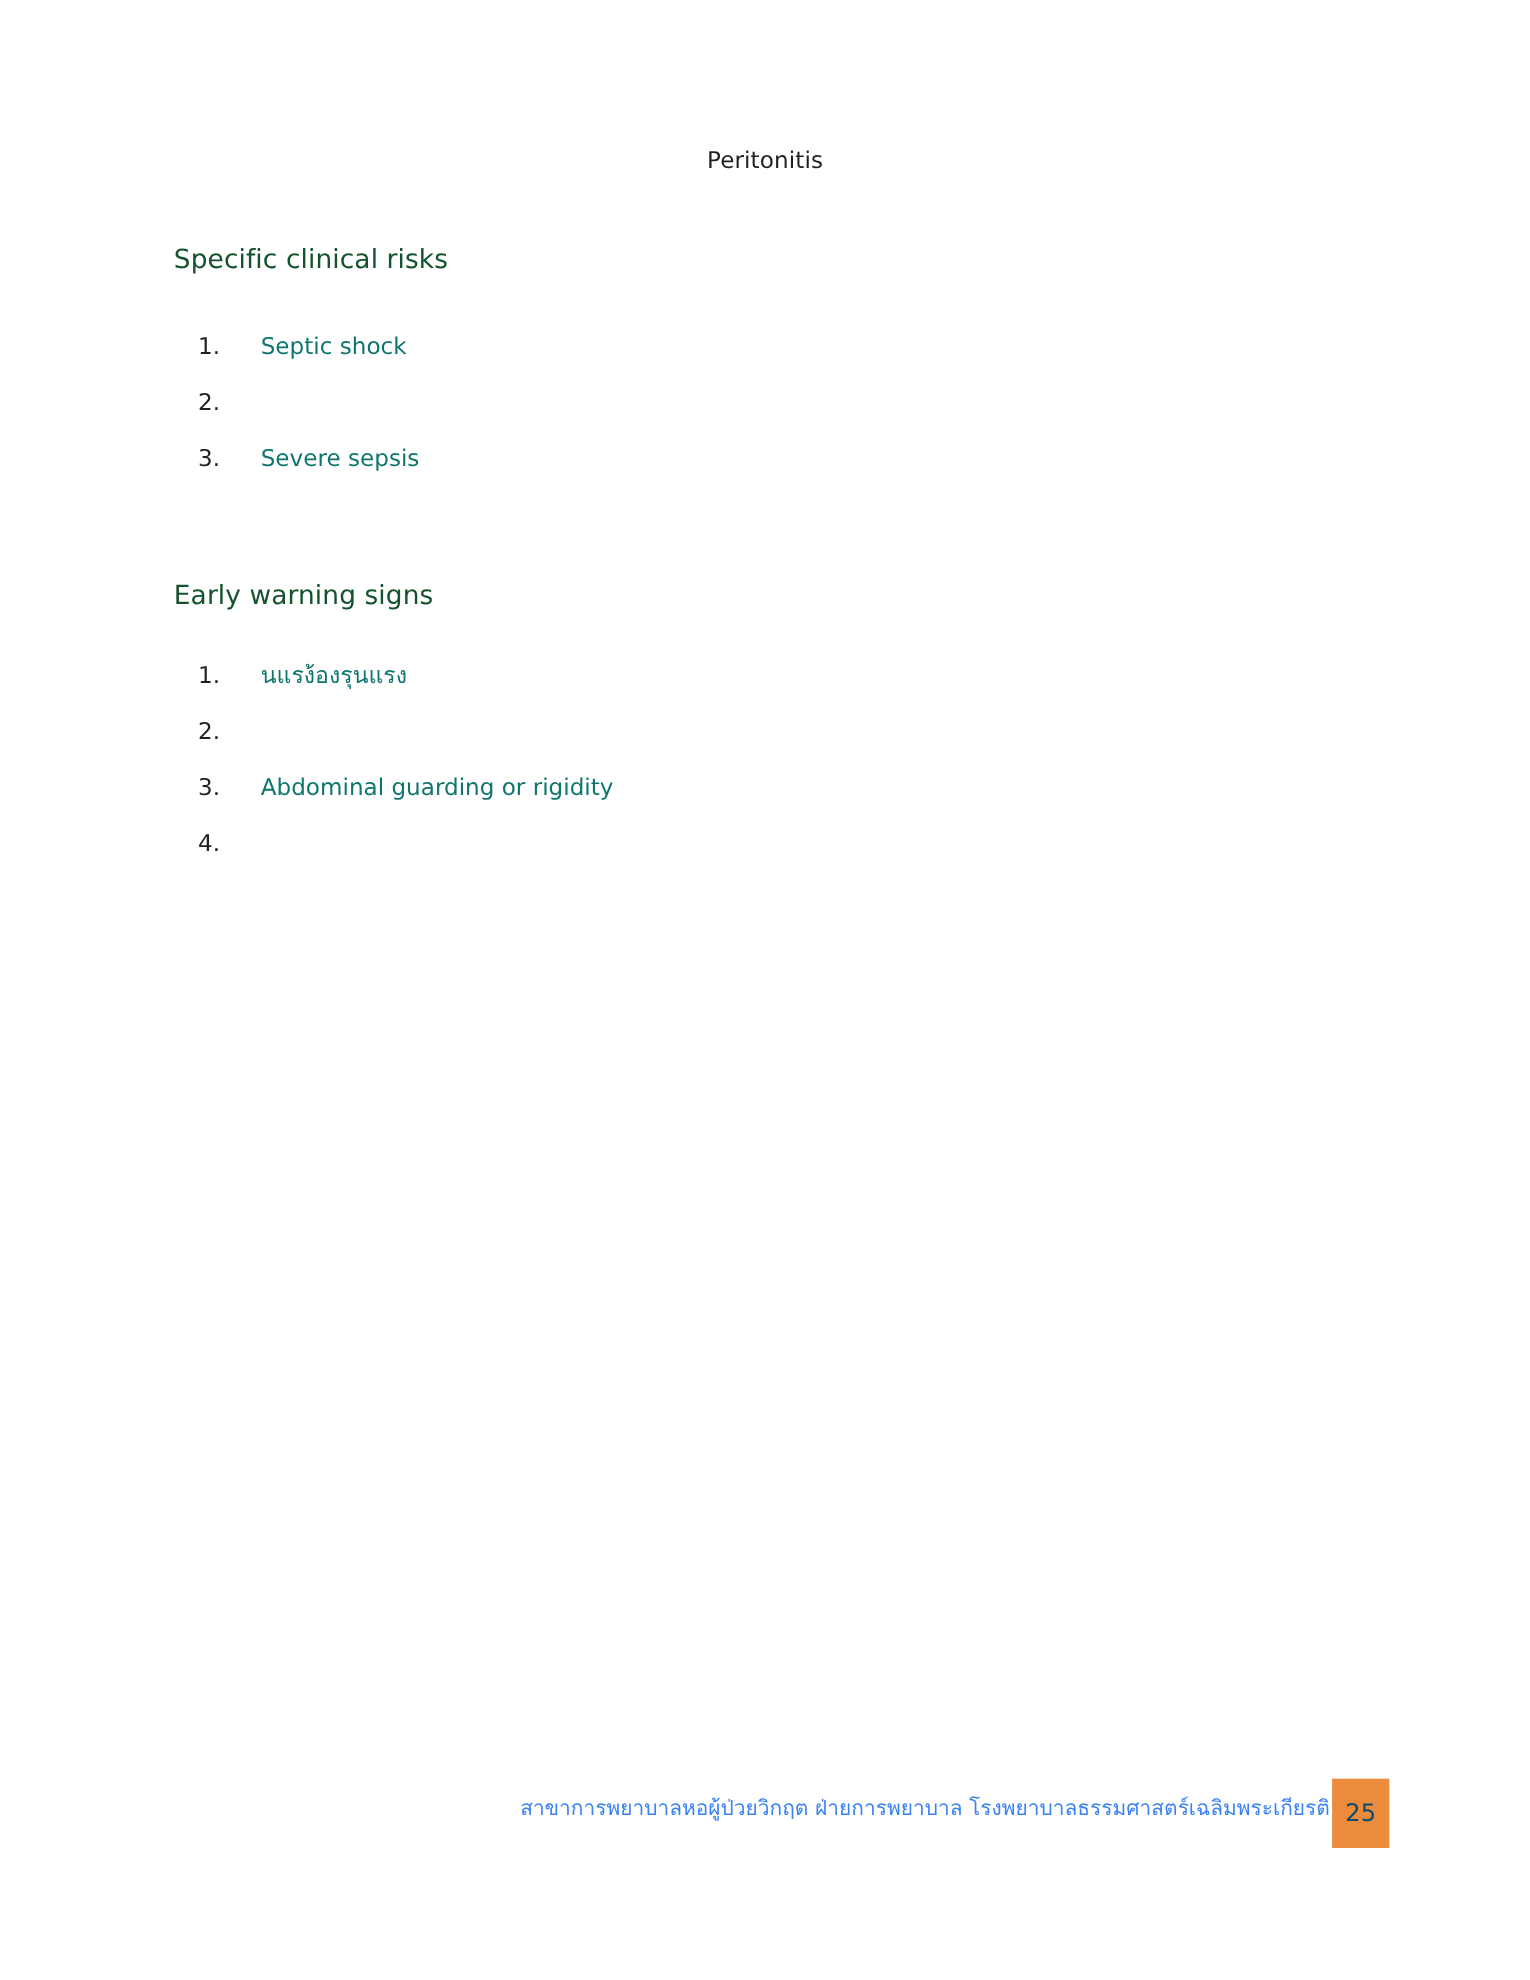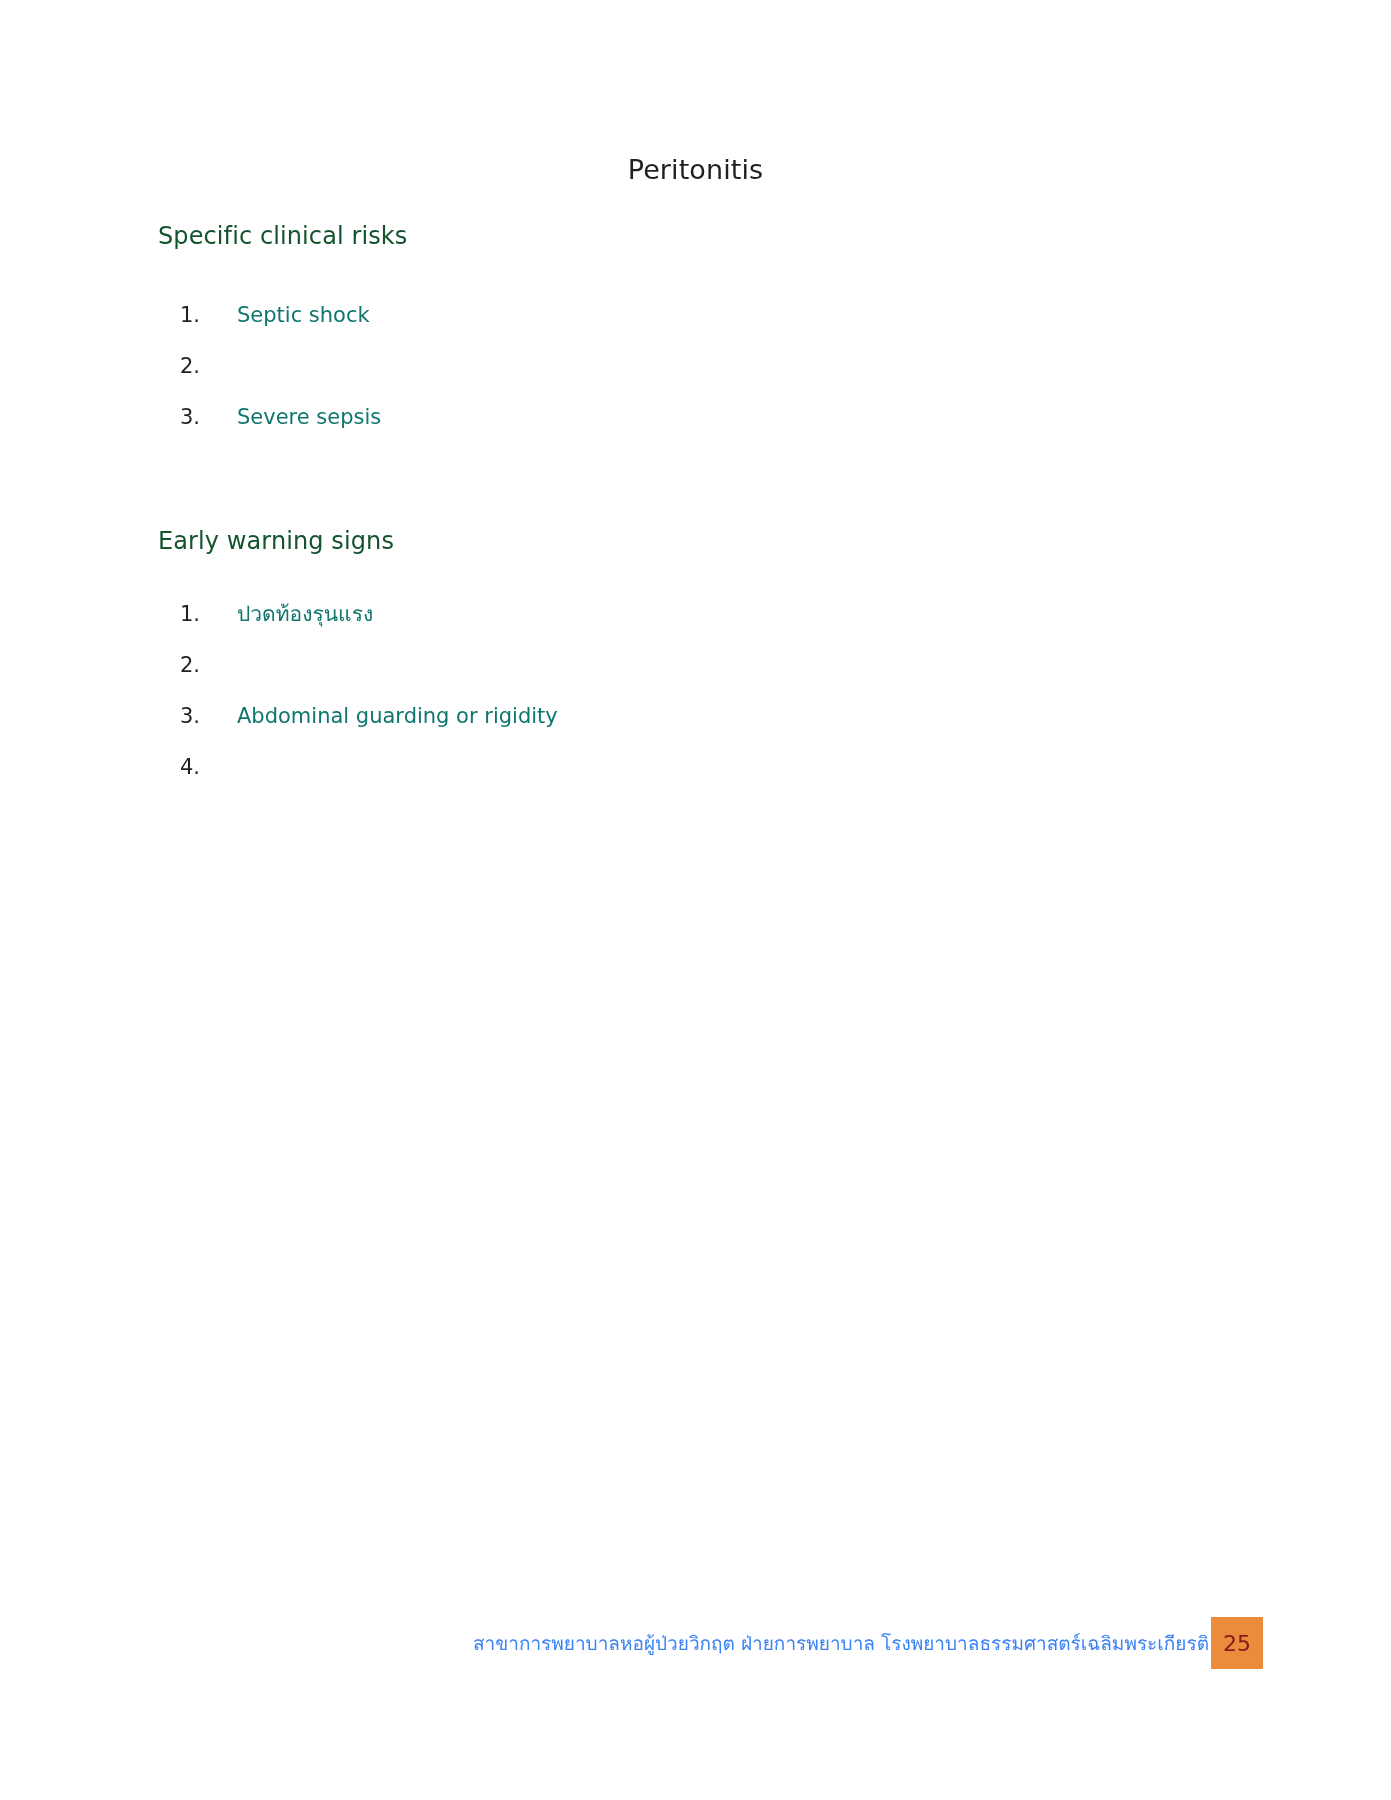--- a/index.html
+++ b/index.html
@@ -19,25 +19,24 @@
     position: absolute;
     inset: 0;
     background: #ffffff;
   }
   .doc-title {
     position: absolute;
     top: 134px;
     left: 0;
     width: 1391px;
     text-align: center;
-    font-size: 27px;
+    font-size: 21px;
     font-weight: 400;
     color: #231f20;
     letter-spacing: 0.1px;
-    margin-top: 20px;
   }
   .section-heading {
     position: absolute;
     left: 158px;
     font-size: 24px;
     font-weight: 400;
     color: #14532d;
     letter-spacing: 0.1px;
   }
   .heading-risks { top: 222px; }
@@ -94,26 +93,26 @@
     align-items: center;
     font-size: 19px;
     color: #3b82f6;
     white-space: nowrap;
   }
   .page-number-box {
     position: absolute;
     right: 128px;
     top: 0;
     width: 52px;
-    height: 52px;
+    height: 63px;
     background: #ed8b3c;
     display: flex;
     align-items: center;
     justify-content: center;
-    color: #7f1d1d;
+    color: #0c4a6e;
     font-size: 22px;
   }
 </style>
 </head>
 <body>
 
 <div class="page">
 
   <div class="doc-title">Peritonitis</div>
 
@@ -131,21 +130,21 @@
       <span class="marker">3.</span>
       <span class="item-text">Severe sepsis</span>
     </li>
   </ol>
 
   <div class="section-heading heading-warning">Early warning signs</div>
 
   <ol class="num-list list-warning">
     <li>
       <span class="marker">1.</span>
-      <span class="item-text thai">ปวดท้องรุนแรง</span>
+      <span class="item-text thai">นแรง้องรุนแรง</span>
     </li>
     <li>
       <span class="marker">2.</span>
     </li>
     <li>
       <span class="marker">3.</span>
       <span class="item-text">Abdominal guarding or rigidity</span>
     </li>
     <li>
       <span class="marker">4.</span>

